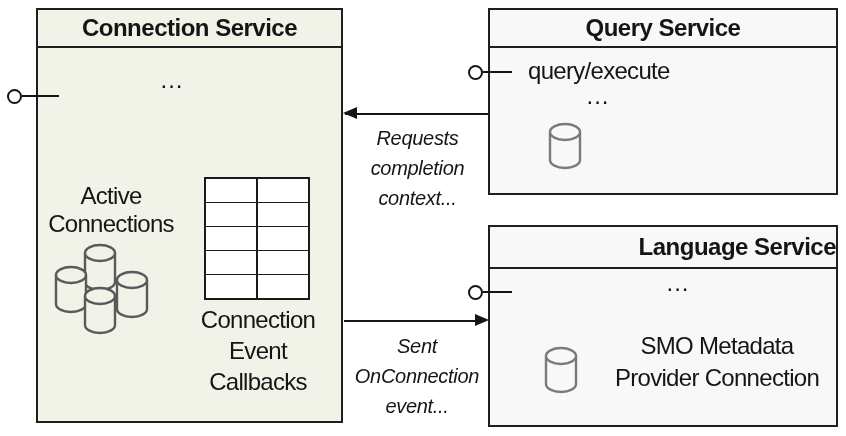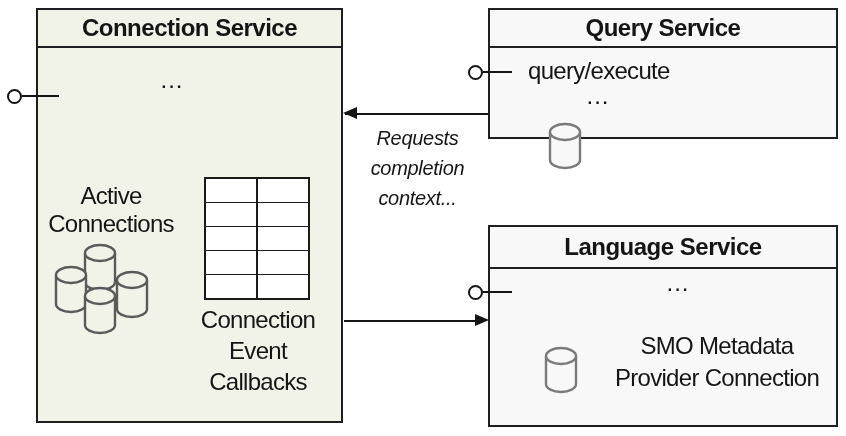--- a/index.html
+++ b/index.html
@@ -7,30 +7,30 @@
     position: relative;
     width: 846px;
     height: 436px;
     background: #ffffff;
     font-family: "Liberation Sans", "DejaVu Sans", sans-serif;
     color: #151515;
     overflow: hidden;
   }
   .box { position: absolute; border: 2px solid #1f1f1f; box-sizing: border-box; }
   .box-connection { left: 36px; top: 8px; width: 307px; height: 415px; background: #f1f3e9; }
-  .box-query      { left: 488px; top: 8px; width: 350px; height: 131px; background: #f8f8f8; }
+  .box-query      { left: 488px; top: 8px; width: 350px; height: 187px; background: #f8f8f8; }
   .box-language   { left: 488px; top: 225px; width: 350px; height: 202px; background: #f8f8f8; }
   .box-header {
     border-bottom: 2px solid #1f1f1f;
     display: flex; align-items: center; justify-content: center;
     font-weight: bold; font-size: 24px; letter-spacing: -0.5px;
     box-sizing: border-box;
   }
   .hdr-38 { height: 38px; }
-  .hdr-42 { height: 42px; }
+  .hdr-42 { height: 42px; justify-content: flex-end; }
   .txt { position: absolute; font-size: 24px; letter-spacing: -0.7px; line-height: 33px; }
   .pre { white-space: pre-line; }
   .center { text-align: center; }
   .dots { line-height: 18px; text-align: center; letter-spacing: 1px; }
   .note {
     position: absolute; font-size: 20px; font-style: italic;
     line-height: 30px; text-align: center; letter-spacing: -0.3px; white-space: pre-line;
   }
   .hline { position: absolute; height: 0; border-top: 2.4px solid #151515; }
   .arrowhead-left {
@@ -150,14 +150,17 @@
   <div class="hline" style="left:483px; top:291px; width:29px;"></div>
 
   <div class="hline" style="left:345px; top:113px; width:143px;"></div>
   <div class="arrowhead-left" style="left:343px; top:107px;"></div>
   <div class="note" style="left:350px; top:123px; width:135px;">Requests
 completion
 context...</div>
 
   <div class="hline" style="left:344px; top:320px; width:134px;"></div>
   <div class="arrowhead-right" style="left:475px; top:314px;"></div>
+  <div class="note" style="left:348px; top:331px; width:138px;">Sent
+OnConnection
+event...</div>
 
 </div>
 
 </body></html>

